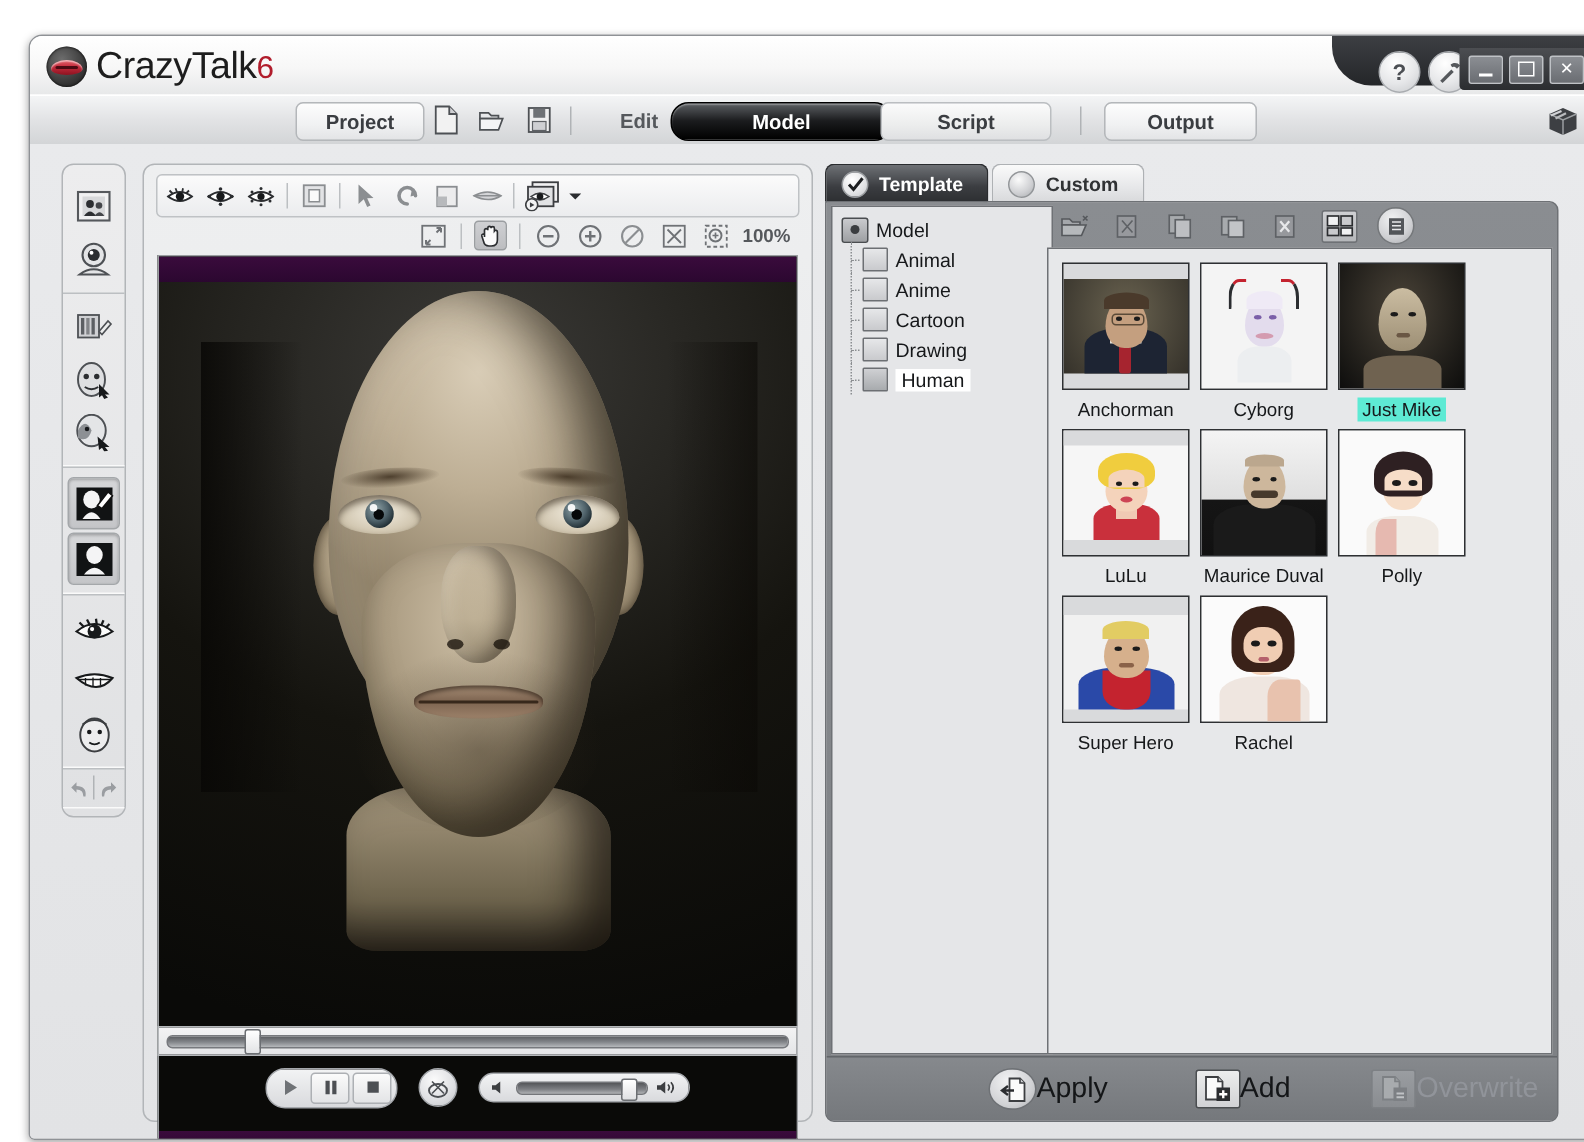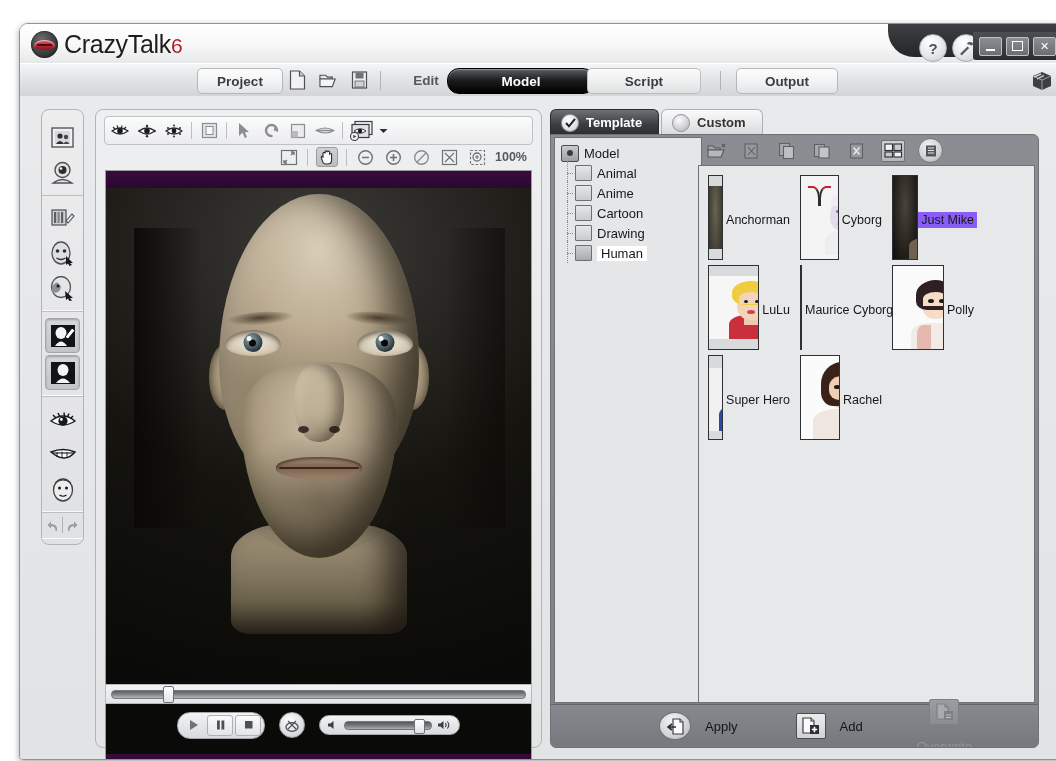--- a/index.html
+++ b/index.html
@@ -252,31 +252,31 @@
   .folder-i{width:15px;height:14px;border:1px solid #6c6f73;border-radius:1px;
     background:linear-gradient(180deg,#e6e7e9 0%,#c9cacd 100%);}
   .root-i{width:16px;height:15px;border:1px solid #4a4d50;border-radius:2px;
     background:linear-gradient(180deg,#c9cacd 0%,#9ea0a3 100%);
     display:flex;align-items:center;justify-content:center;}
   .tlabel.sel{background:#ffffff;padding:0 4px;}
 
   .grid{position:absolute;left:147px;top:30px;right:3px;bottom:44px;
     background:#e7e8ea;border:1px solid #6e7175;padding:9px 0 0 9px;
     display:flex;flex-wrap:wrap;align-content:flex-start;gap:5px 7px;overflow:hidden;}
-  .cell{width:85px;display:flex;flex-direction:row;align-items:center;}
+  .cell{width:85px;display:flex;flex-direction:column;align-items:center;}
   .thumb-box{width:83px;height:83px;border:1px solid #2e3033;background:#cfd0d2;overflow:hidden;
     position:relative;}
   .cap{font-size:12.5px;color:#16181a;margin-top:5px;padding:0 3px;line-height:16px;
     white-space:nowrap;}
-  .cap.sel{background:#8b5cf6;}
+  .cap.sel{background:#5eead4;}
 
   .r-footer{position:absolute;left:0;bottom:0;width:100%;height:42px;
     background:linear-gradient(180deg,#86898d 0%,#75787c 100%);
     border-top:1px solid #63666a;display:flex;align-items:center;gap:10px;padding-left:108px;}
-  .act-btn{display:flex;align-items:center;gap:14px;font-size:13px;color:#141618;}
+  .act-btn{display:flex;align-items:center;gap:0;font-size:19px;color:#141618;}
   .act-btn.disabled{color:#91949a;}
   .ab-ico{width:28px;height:24px;display:flex;align-items:center;justify-content:center;}
   .ab-ico.round{width:30px;height:26px;border-radius:50%;
     background:radial-gradient(circle at 40% 30%,#f2f3f4 0%,#d2d3d6 60%,#b0b2b5 100%);
     border:1px solid #6e7175;}
   .ab-ico.sq{border:1px solid #4b4e51;border-radius:2px;
     background:linear-gradient(180deg,#eceded 0%,#d1d2d5 100%);}
   .ab-ico.sqd{border:1px solid #7d8084;border-radius:2px;
     background:linear-gradient(180deg,#9a9da1 0%,#8a8d91 100%);}
 
@@ -838,21 +838,21 @@
           <div class="cell">
             <div class="thumb-box">
               <div class="t-bg" style="background:linear-gradient(180deg,#f4f4f4 0%,#dfdfdf 55%,#151515 56%,#111 100%);"></div>
               <div class="t-body" style="left:8px;bottom:0;width:68px;height:34px;background:#1a1a1a;"></div>
               <div class="t-head" style="left:28px;top:18px;width:28px;height:34px;background:#cdb79c;"></div>
               <div style="position:absolute;left:29px;top:16px;width:26px;height:8px;background:#bba78e;border-radius:50% 50% 0 0;"></div>
               <div class="t-eye" style="left:34px;top:31px;width:5px;"></div>
                 <div class="t-eye" style="left:46px;top:31px;"></div>
               <div style="position:absolute;left:33px;top:40px;width:18px;height:5px;background:#46392c;border-radius:3px;"></div>
             </div>
-            <div class="cap">Maurice Cyborg</div>
+            <div class="cap">Maurice Duval</div>
           </div>
 
           <div class="cell">
             <div class="thumb-box">
               <div class="t-bg" style="background:#fafafa;"></div>
               <div class="t-body" style="left:18px;bottom:0;width:48px;height:26px;background:#f1ece6;"></div>
               <div style="position:absolute;left:24px;bottom:0;width:14px;height:24px;background:#e6b9b0;border-radius:40% 0 0 0;"></div>
               <div class="t-head" style="left:29px;top:22px;width:27px;height:31px;background:#f6ddc8;"></div>
               <div style="position:absolute;left:23px;top:14px;width:39px;height:30px;background:#2e2022;border-radius:50% 50% 28% 28%;"></div>
               <div style="position:absolute;left:30px;top:26px;width:25px;height:14px;background:#f6ddc8;border-radius:50% 50% 0 0;"></div>
@@ -912,21 +912,21 @@
               <svg width="19" height="18" viewBox="0 0 19 18">
                 <path d="M2 1 H10 L13 4 V16 H2 Z" fill="#fafafa" stroke="#3c3e41" stroke-width="1.2"></path>
                 <path d="M10 1 V4 H13" fill="#d2d3d6" stroke="#3c3e41" stroke-width="1.1"></path>
                 <rect x="9" y="8" width="9" height="9" fill="#2b2d30"></rect>
                 <path d="M13.5 9.8 V15.2 M10.8 12.5 H16.2" stroke="#fff" stroke-width="1.6"></path>
               </svg>
             </div>
             <span>Add</span>
           </div>
 
-          <div class="act-btn disabled" style="margin-left:44px;flex-direction:column;">
+          <div class="act-btn disabled" style="margin-left:44px;">
             <div class="ab-ico sqd">
               <svg width="19" height="18" viewBox="0 0 19 18">
                 <path d="M2 1 H10 L13 4 V16 H2 Z" fill="#a8abae" stroke="#7d8084" stroke-width="1.2"></path>
                 <path d="M10 1 V4 H13" fill="#999c9f" stroke="#7d8084" stroke-width="1.1"></path>
                 <rect x="9" y="8" width="9" height="9" fill="#7d8084"></rect>
                 <path d="M11 12 h5 M11 14.5 h5" stroke="#c0c2c5" stroke-width="1.2"></path>
               </svg>
             </div>
             <span>Overwrite</span>
           </div>

